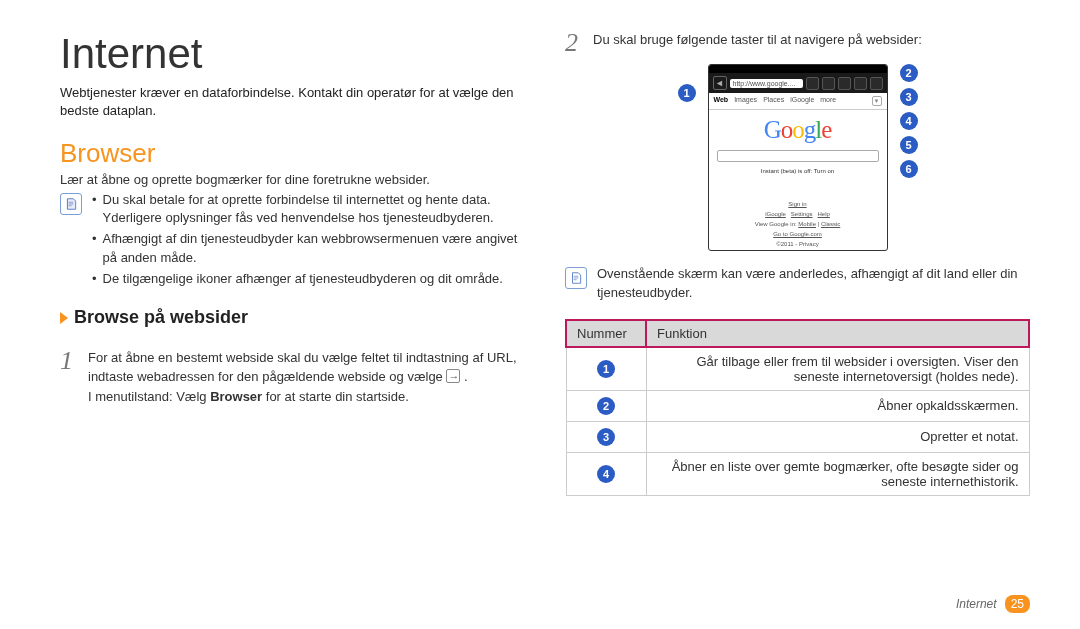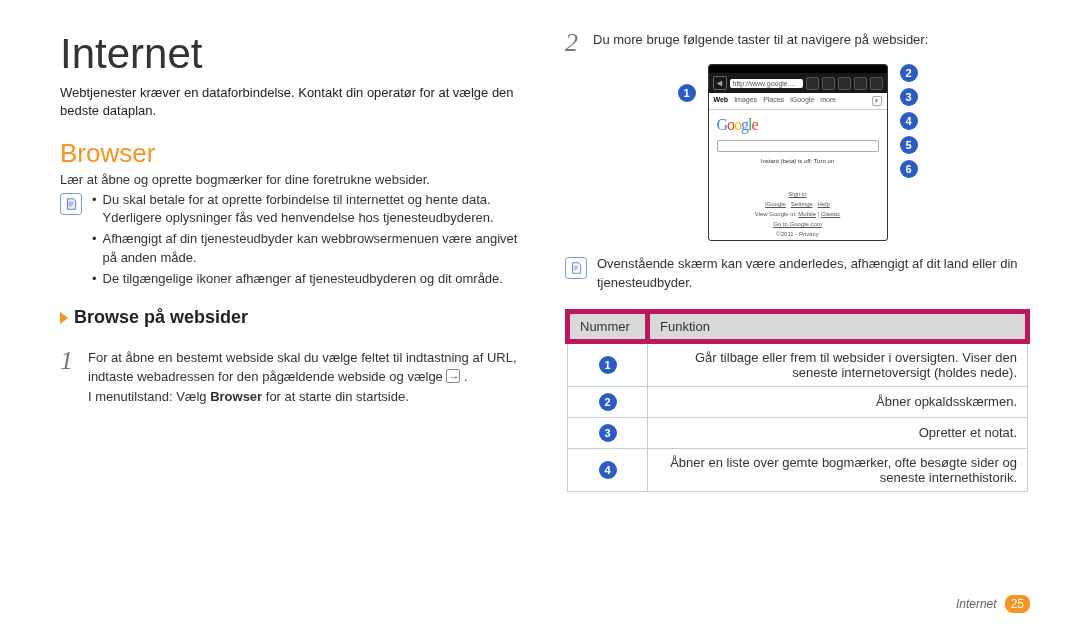--- a/index.html
+++ b/index.html
@@ -180,23 +180,24 @@
     display: flex;
     gap: 6px;
     padding: 3px 5px;
     border-bottom: 1px solid #ccc;
     font-size: 7px;
     color: #555;
   }
   .tabs span.active { color: #000; font-weight: bold; }
   .tabs .plus { margin-left: auto; color: #888; border: 1px solid #aaa; width: 10px; height: 10px; text-align: center; line-height: 8px; border-radius: 2px; }
   .google-logo {
+    text-align: center;
     font-family: Georgia, serif;
-    font-size: 16px;
-    padding: 6px 8px 4px;
+    font-size: 25px;
+    padding: 6px 0 4px;
     letter-spacing: -1px;
   }
   .google-logo span:nth-child(1){color:#4285F4}
   .google-logo span:nth-child(2){color:#EA4335}
   .google-logo span:nth-child(3){color:#FBBC05}
   .google-logo span:nth-child(4){color:#4285F4}
   .google-logo span:nth-child(5){color:#34A853}
   .google-logo span:nth-child(6){color:#EA4335}
   .searchbox {
     margin: 2px 8px 6px;
@@ -247,21 +248,21 @@
     width: 100%;
     border-collapse: collapse;
     font-size: 13px;
     margin-top: 10px;
   }
   th {
     background: #d9d9d9;
     text-align: left;
     font-weight: 400;
     padding: 5px 10px;
-    border: 5px solid #be185d;
+    border: 2px solid #be185d;
   }
   td {
     padding: 6px 10px;
     border: 1px solid #ccc;
     vertical-align: middle;
     text-align: right;
   }
   td.numcell {
     text-align: center;
     width: 80px;
@@ -347,21 +348,21 @@
         <div>
           <span>I menutilstand: Vælg </span><b>Browser</b><span> for at starte din startside.</span>
         </div>
       </div>
     </div>
   </div>
 
   <div class="col">
     <div class="step">
       <div class="step-num">2</div>
-      <div class="step-body">Du more bruge følgende taster til at navigere på websider:</div>
+      <div class="step-body">Du skal bruge følgende taster til at navigere på websider:</div>
     </div>
 
     <div class="screenshot-wrap">
       <div class="callouts-left">
         <div class="num-badge">1</div>
       </div>
 
       <div class="phone">
         <div class="statusbar"></div>
         <div class="urlbar">

